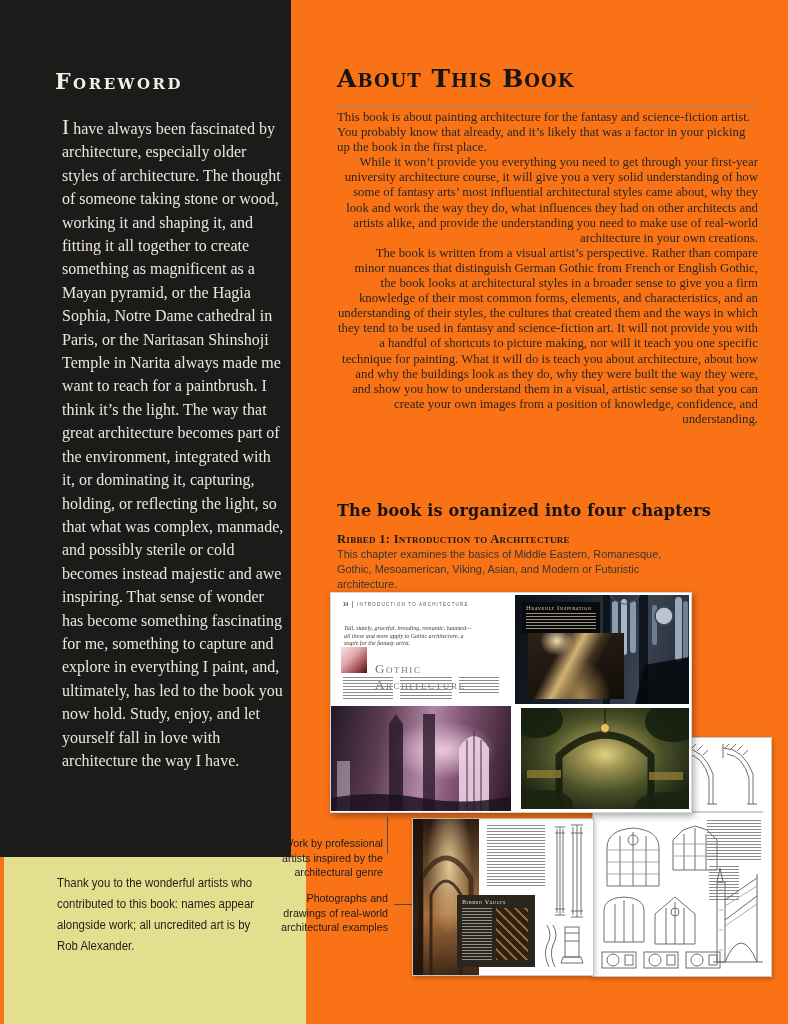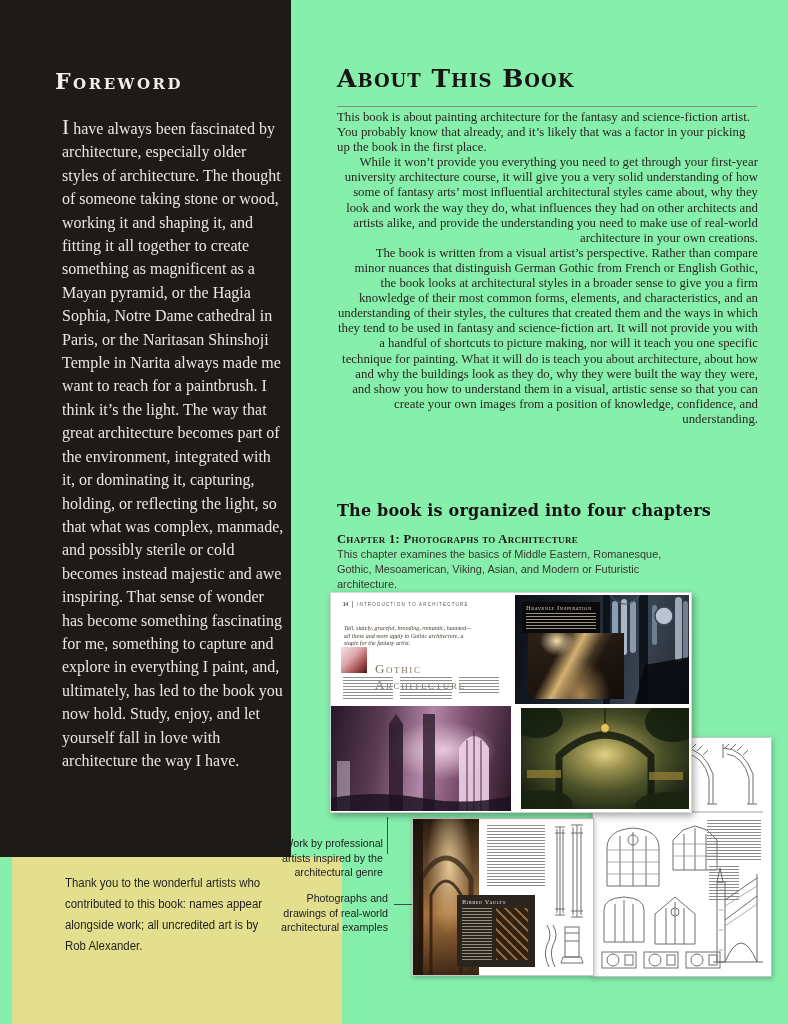--- a/index.html
+++ b/index.html
@@ -1,28 +1,28 @@
 <!DOCTYPE html>
 <html><head>
 <meta charset="utf-8">
 <style>
   html,body{margin:0;padding:0;background:#ffffff;}
-  .page{position:relative;width:788px;height:1024px;background:#86efac;overflow:hidden;
+  .page{position:relative;width:788px;height:1024px;background:#f97316;overflow:hidden;
         font-family:"Liberation Serif", serif;text-decoration:underline;}
 
   
   .dark-panel{position:absolute;left:0;top:0;width:291px;height:857px;background:#1d1b19;}
   .foreword-title{position:absolute;left:55px;top:68px;color:#f2efe9;font-family:"DejaVu Serif", serif;
         font-variant:small-caps;font-weight:700;font-size:22px;letter-spacing:2.5px;}
   .foreword-body{position:absolute;left:62px;top:116px;width:222px;color:#e9e6e0;
         font-size:16px;line-height:23.4px;}
   .foreword-body::first-letter{font-size:1.35em;}
 
   
-  .yellow-panel{position:absolute;left:12px;top:857px;width:330px;height:167px;background:#e4de8f;}
+  .yellow-panel{position:absolute;left:4px;top:857px;width:302px;height:167px;background:#e4de8f;}
   .thanks-text{position:absolute;left:53px;top:16px;width:228px;color:#201f1a;
         font-family:"Liberation Sans", sans-serif;font-size:12px;line-height:21px;
         transform:scaleX(0.95);transform-origin:left top;}
 
   
   .about-title{position:absolute;left:337px;top:64px;color:#191513;font-family:"DejaVu Serif", serif;
         font-variant:small-caps;font-weight:700;font-size:25px;letter-spacing:1px;}
   .about-rule{position:absolute;left:337px;top:106px;width:420px;height:1px;background:#8a8a8a;}
   .about-body{position:absolute;left:337px;top:110px;width:421px;color:#2b2620;
         font-size:12.8px;line-height:15.1px;}
@@ -143,21 +143,21 @@
 
   <div class="about-title">About This Book</div>
   <div class="about-rule"></div>
   <div class="about-body">
     <p>This book is about painting architecture for the fantasy and science-fiction artist. You probably know that already, and it’s likely that was a factor in your picking up the book in the first place.</p>
     <p class="indent">While it won’t provide you everything you need to get through your first-year university architecture course, it will give you a very solid understanding of how some of fantasy arts’ most influential architectural styles came about, why they look and work the way they do, what influences they had on other architects and artists alike, and provide the understanding you need to make use of real-world architecture in your own creations.</p>
     <p class="indent">The book is written from a visual artist’s perspective. Rather than compare minor nuances that distinguish German Gothic from French or English Gothic, the book looks at architectural styles in a broader sense to give you a firm knowledge of their most common forms, elements, and characteristics, and an understanding of their styles, the cultures that created them and the ways in which they tend to be used in fantasy and science-fiction art. It will not provide you with a handful of shortcuts to picture making, nor will it teach you one specific technique for painting. What it will do is teach you about architecture, about how and why the buildings look as they do, why they were built the way they were, and show you how to understand them in a visual, artistic sense so that you can create your own images from a position of knowledge, confidence, and understanding.</p>
   </div>
 
   <div class="chapters-heading">The book is organized into four chapters</div>
-  <div class="chapter-label">Chapter 1: Photographs to Architecture</div>
+  <div class="chapter-label">Ribbed 1: Introduction to Architecture</div>
   <div class="chapter-desc">This chapter examines the basics of Middle Eastern, Romanesque, Gothic, Mesoamerican, Viking, Asian, and Modern or Futuristic architecture.</div>
 
   <div class="panel spread1">
 
     <div class="s1-page">
       <div class="s1-header">
         <span class="s1-pagenum">14</span>
         <span class="s1-hdiv"></span>
         <span class="s1-runhead">Introduction to Architecture</span>
       </div>

